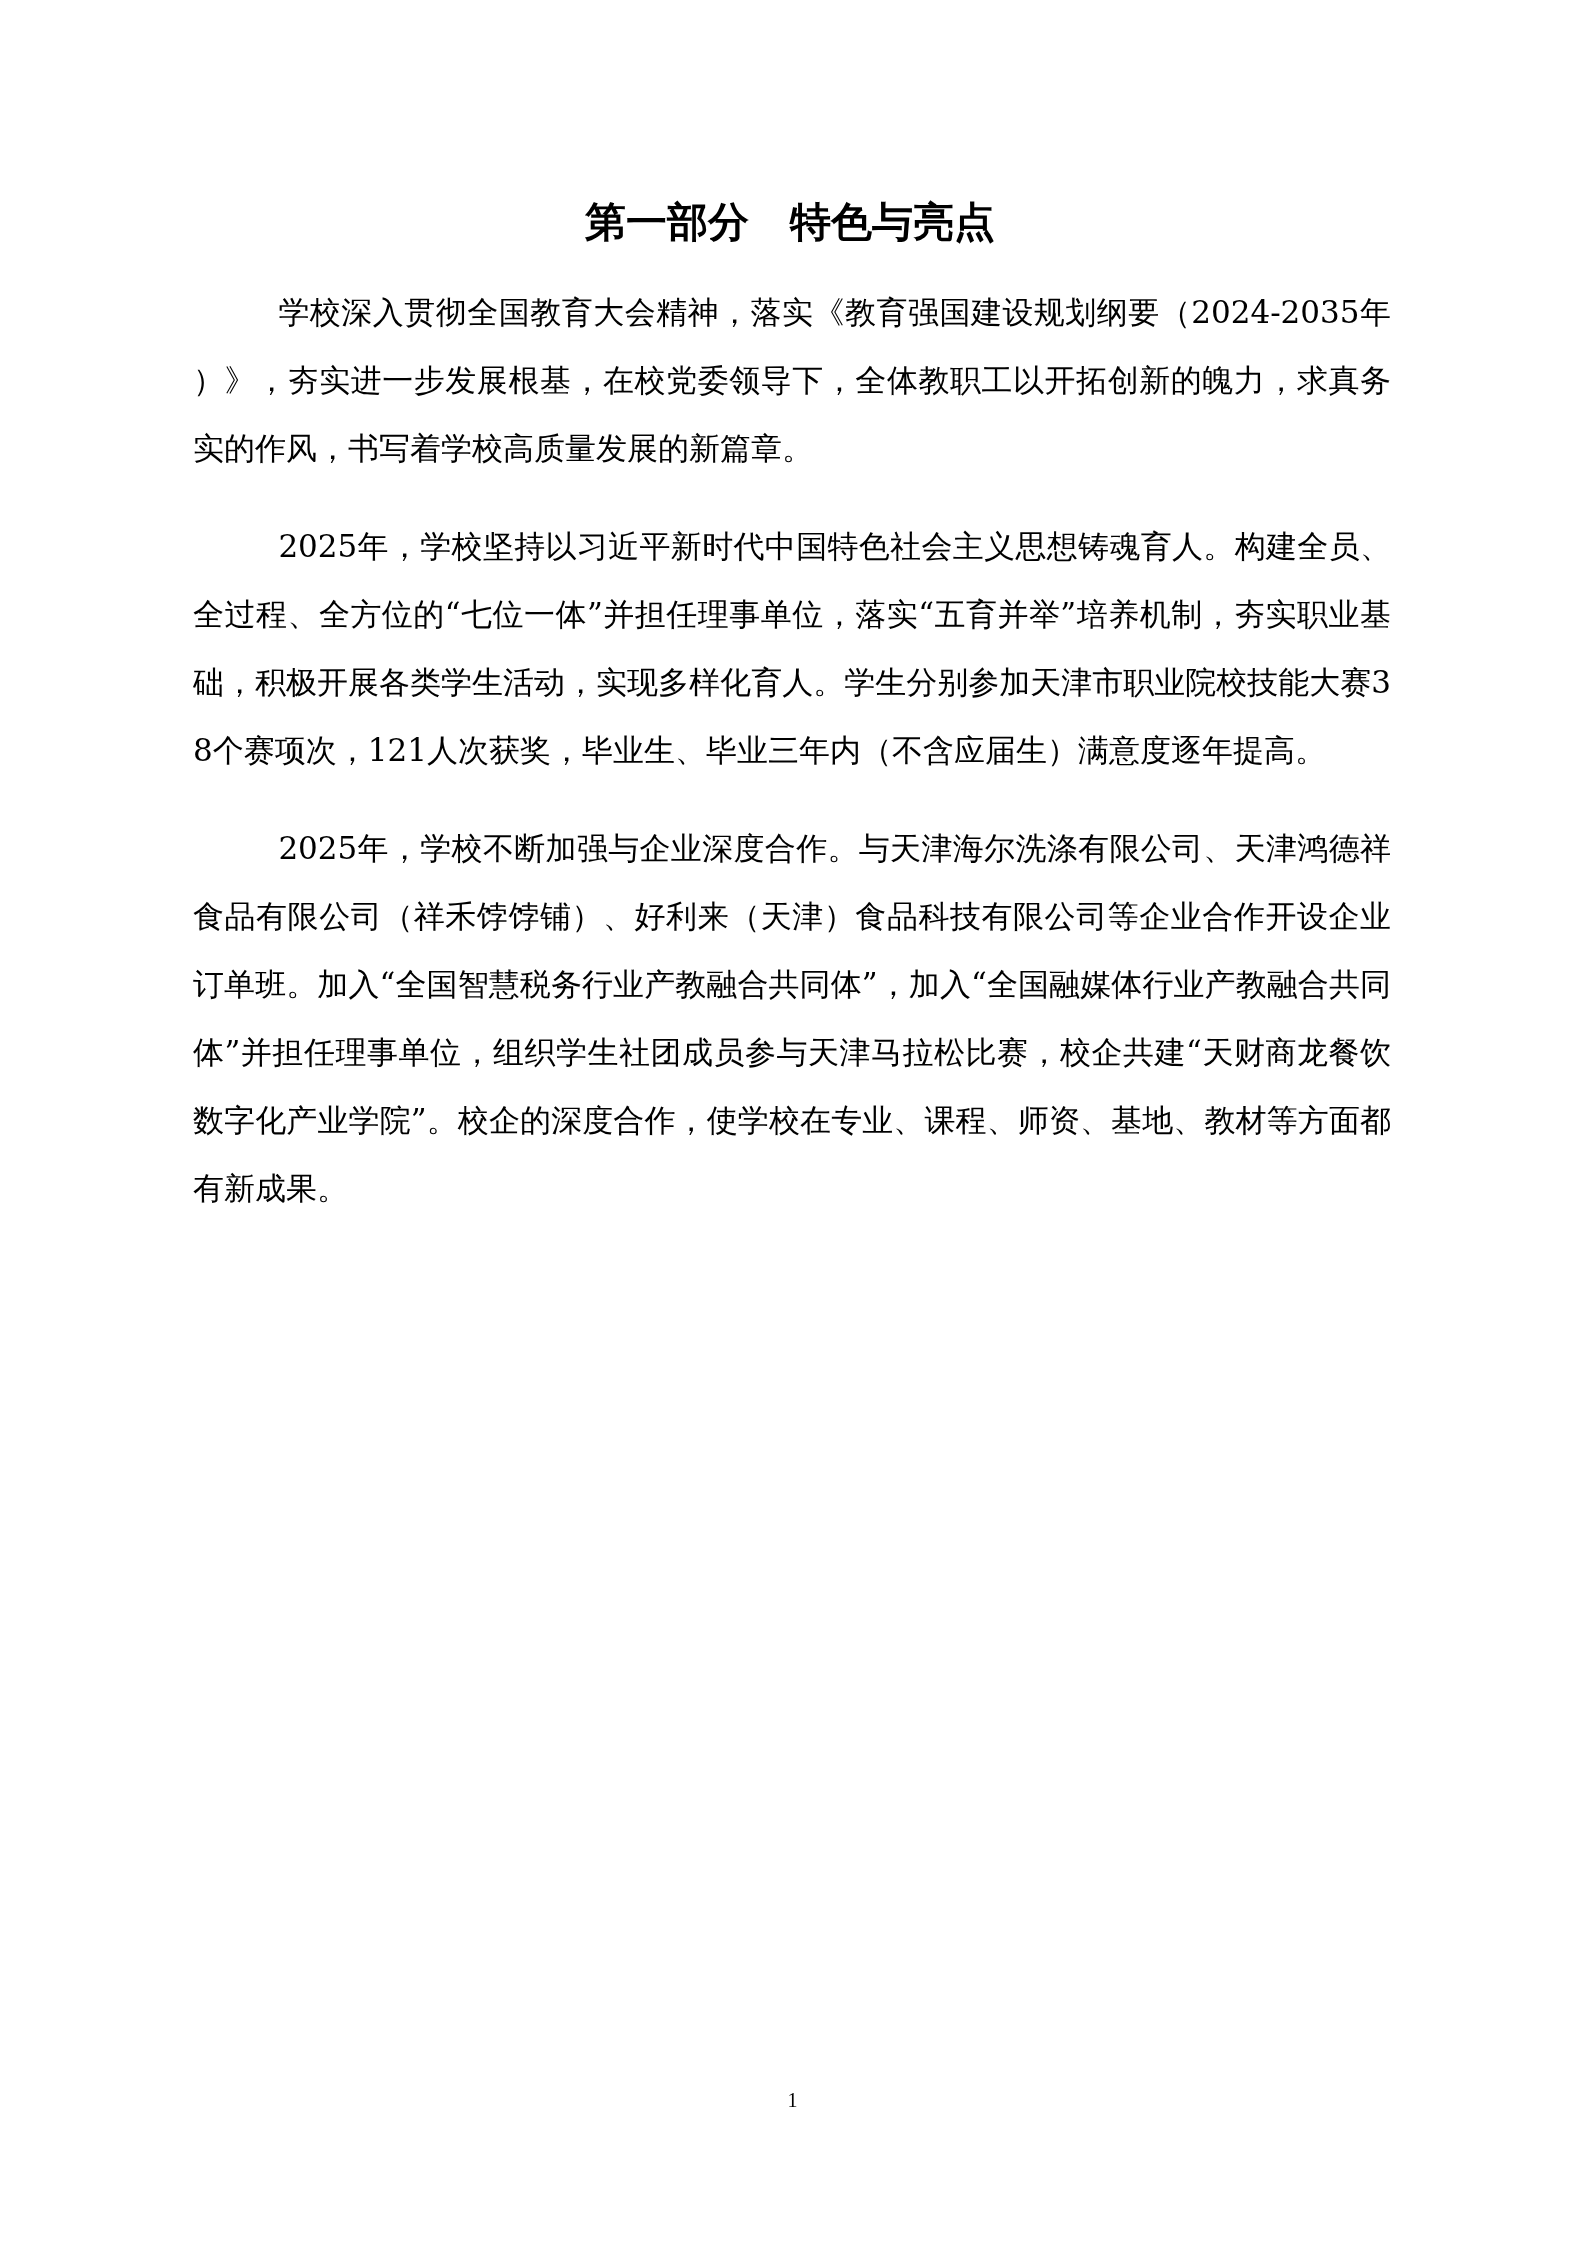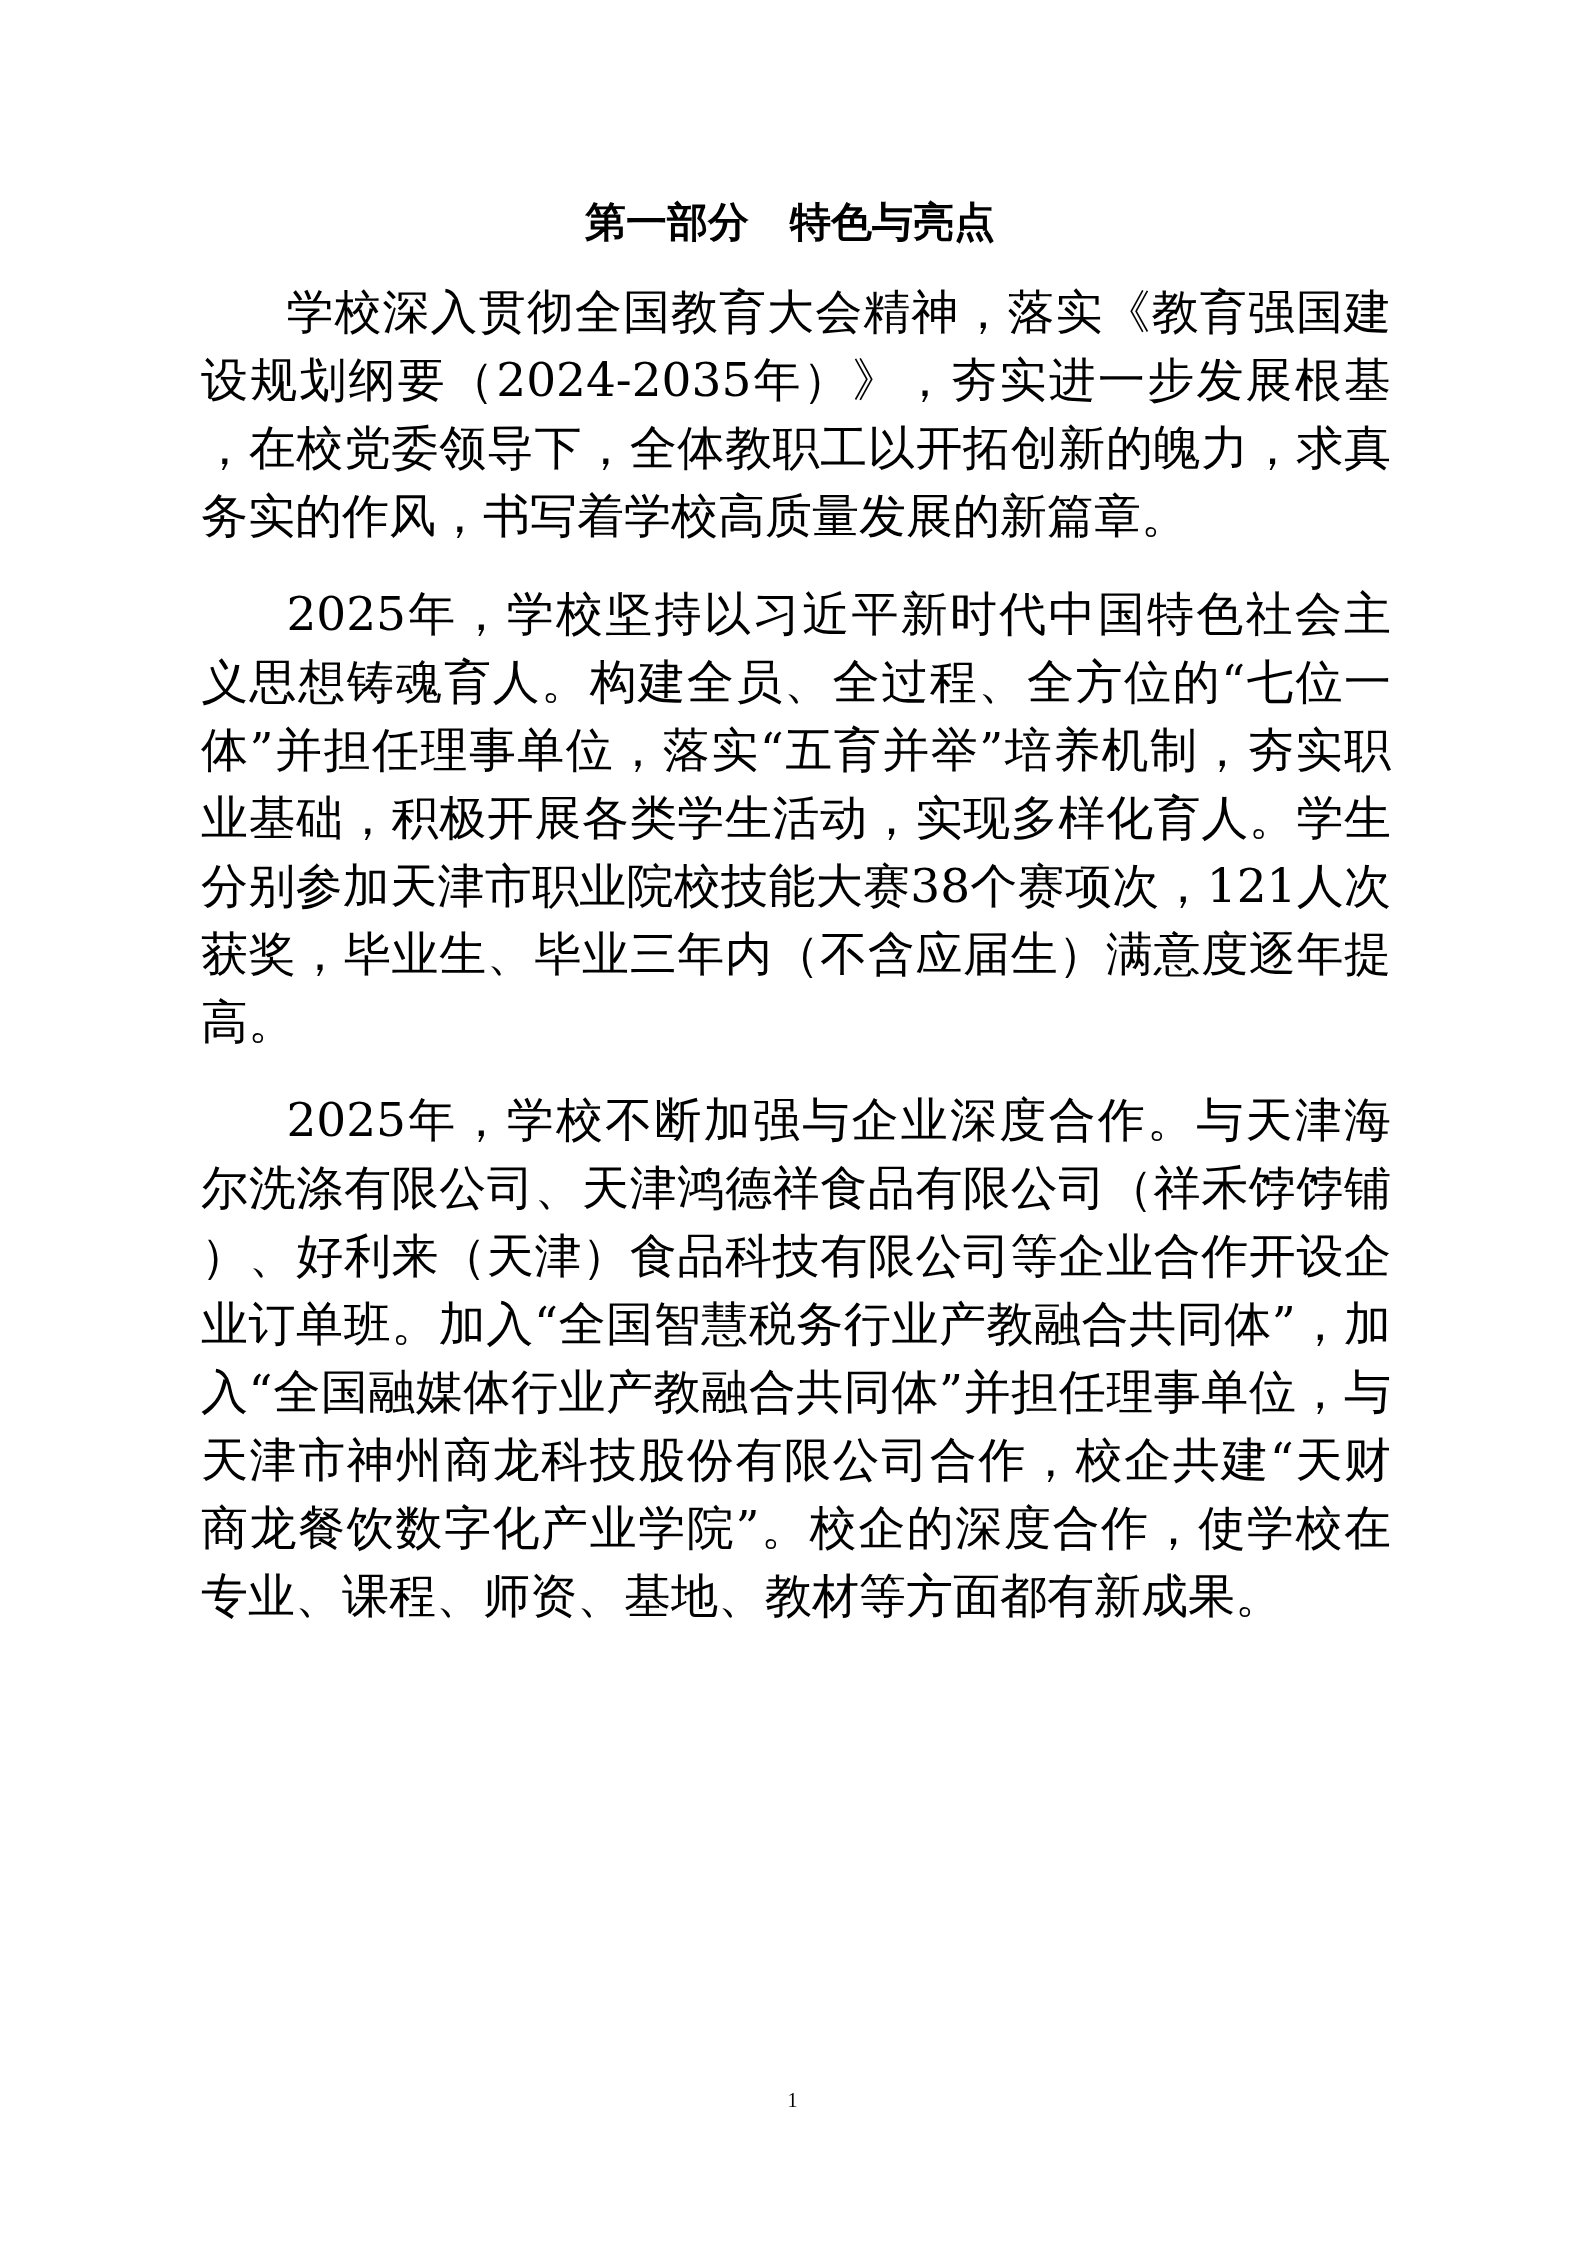--- a/index.html
+++ b/index.html
@@ -37,26 +37,26 @@
       margin: 0;
     }
     .body {
       position: absolute;
       left: 193px;
       top: 278px;
       width: 1198px;
     }
     .para {
       font-family: "DejaVu Serif", "Liberation Serif", serif;
-      font-size: 47px;
+      font-size: 31px;
       line-height: 68px;
       text-indent: 85.4px;
       text-align: justify;
       text-align-last: left;
-      margin: 0 0 30px 8px;
+      margin: 0 0 30px 0;
       word-break: break-all;
       line-break: anywhere;
     }
     .page-number {
       position: absolute;
       left: 0;
       top: 2086px;
       width: 1587px;
       text-align: center;
       font-family: "Liberation Serif", "DejaVu Serif", serif;
@@ -71,19 +71,19 @@
   </style>
 </head>
 <body>
 
 <div class="page">
   <h1 class="title">第一部分　特色与亮点</h1>
 
   <div class="body">
     <p class="para">学校深入贯彻全国教育大会精神，落实《教育强国建设规划纲要（2024-2035年）》，夯实进一步发展根基，在校党委领导下，全体教职工以开拓创新的魄力，求真务实的作风，书写着学校高质量发展的新篇章。</p>
     <p class="para">2025年，学校坚持以习近平新时代中国特色社会主义思想铸魂育人。构建全员、全过程、全方位的“七位一体”并担任理事单位，落实“五育并举”培养机制，夯实职业基础，积极开展各类学生活动，实现多样化育人。学生分别参加天津市职业院校技能大赛38个赛项次，121人次获奖，毕业生、毕业三年内（不含应届生）满意度逐年提高。</p>
-    <p class="para">2025年，学校不断加强与企业深度合作。与天津海尔洗涤有限公司、天津鸿德祥食品有限公司（祥禾饽饽铺）、好利来（天津）食品科技有限公司等企业合作开设企业订单班。加入“全国智慧税务行业产教融合共同体”，加入“全国融媒体行业产教融合共同体”并担任理事单位，与天津市神州商龙科技股份有限公司合作，校企共建“天财商龙餐饮数字化产业学院”。校企的深度合作，使学校在专业、课程、师资、基地、教材等方面都有新成果。</p>
+    <p class="para">2025年，学校不断加强与企业深度合作。与天津海尔洗涤有限公司、天津鸿德祥食品有限公司（祥禾饽饽铺）、好利来（天津）食品科技有限公司等企业合作开设企业订单班。加入“全国智慧税务行业产教融合共同体”，加入“全国融媒体行业产教融合共同体”并担任理事单位，组织学生社团成员参与天津马拉松比赛，校企共建“天财商龙餐饮数字化产业学院”。校企的深度合作，使学校在专业、课程、师资、基地、教材等方面都有新成果。</p>
   </div>
 
   <div class="page-number">
     <span>1</span>
   </div>
 </div>
 
 </body></html>

